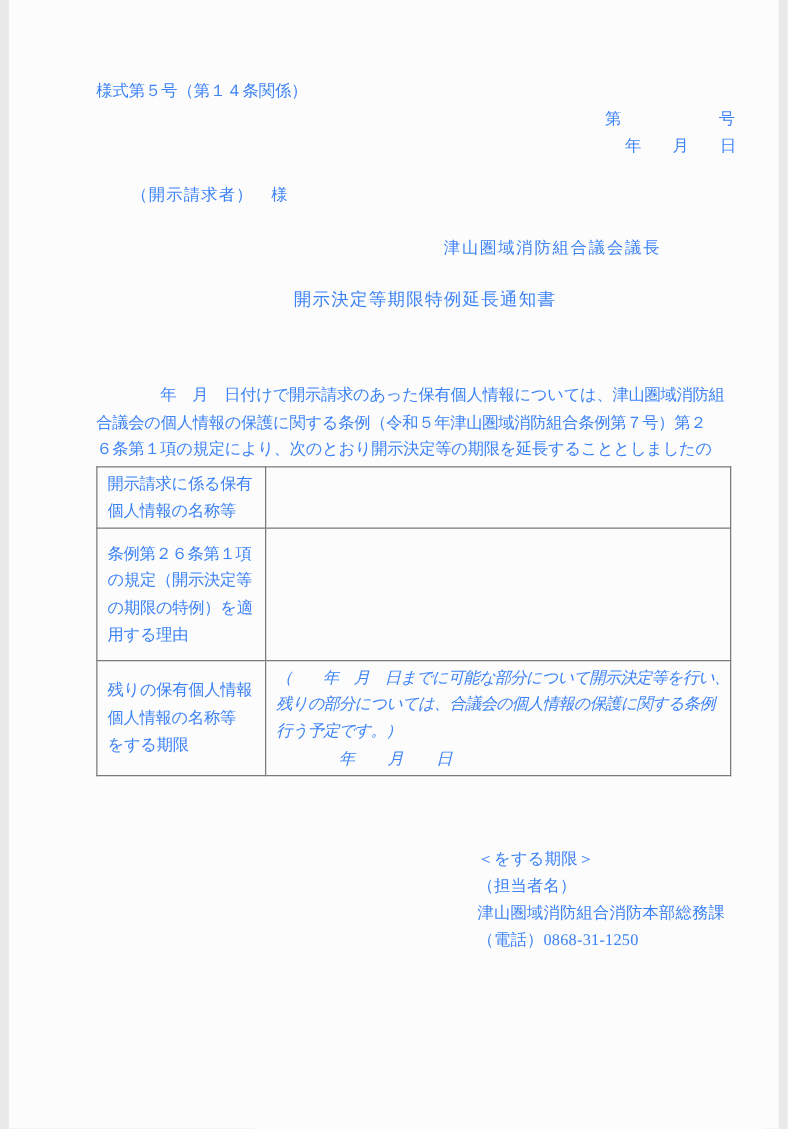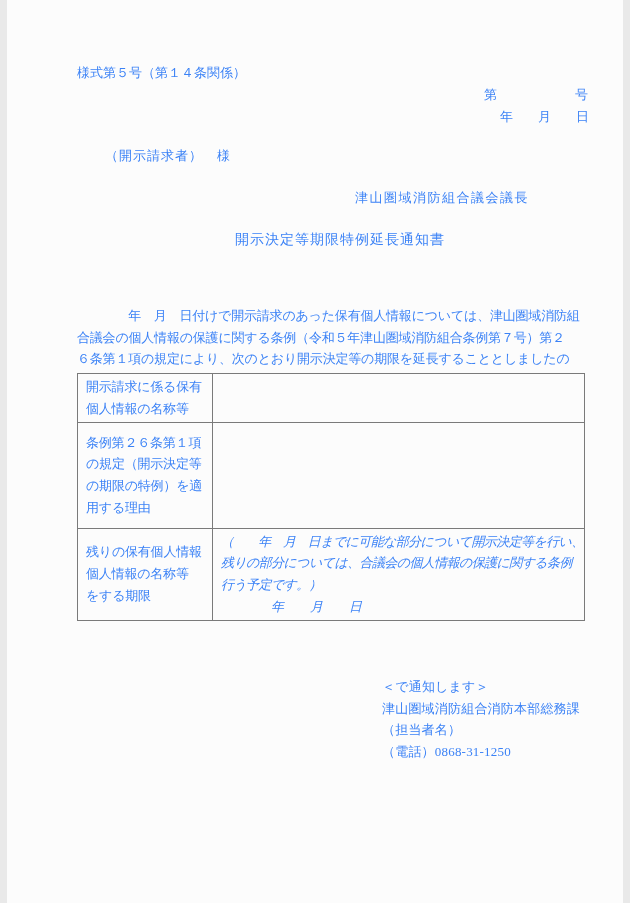--- a/index.html
+++ b/index.html
@@ -119,19 +119,19 @@
         <div class="line">（　　年　月　日までに可能な部分について開示決定等を行い、</div>
         <div class="line">残りの部分については、合議会の個人情報の保護に関する条例</div>
         <div class="line">行う予定です。）</div>
         <div class="line date-line">年　　月　　日</div>
       </td>
     </tr>
   </tbody>
     </table>
 
   <div class="abs contact">
-    <div class="line">＜で通知します＞</div>
+    <div class="line">＜をする期限＞</div>
+    <div class="line">（担当者名）</div>
     <div class="line">津山圏域消防組合消防本部総務課</div>
-    <div class="line">（担当者名）</div>
     <div class="line">（電話）0868-31-1250</div>
   </div>
 
 </div>
 
 </body></html>

